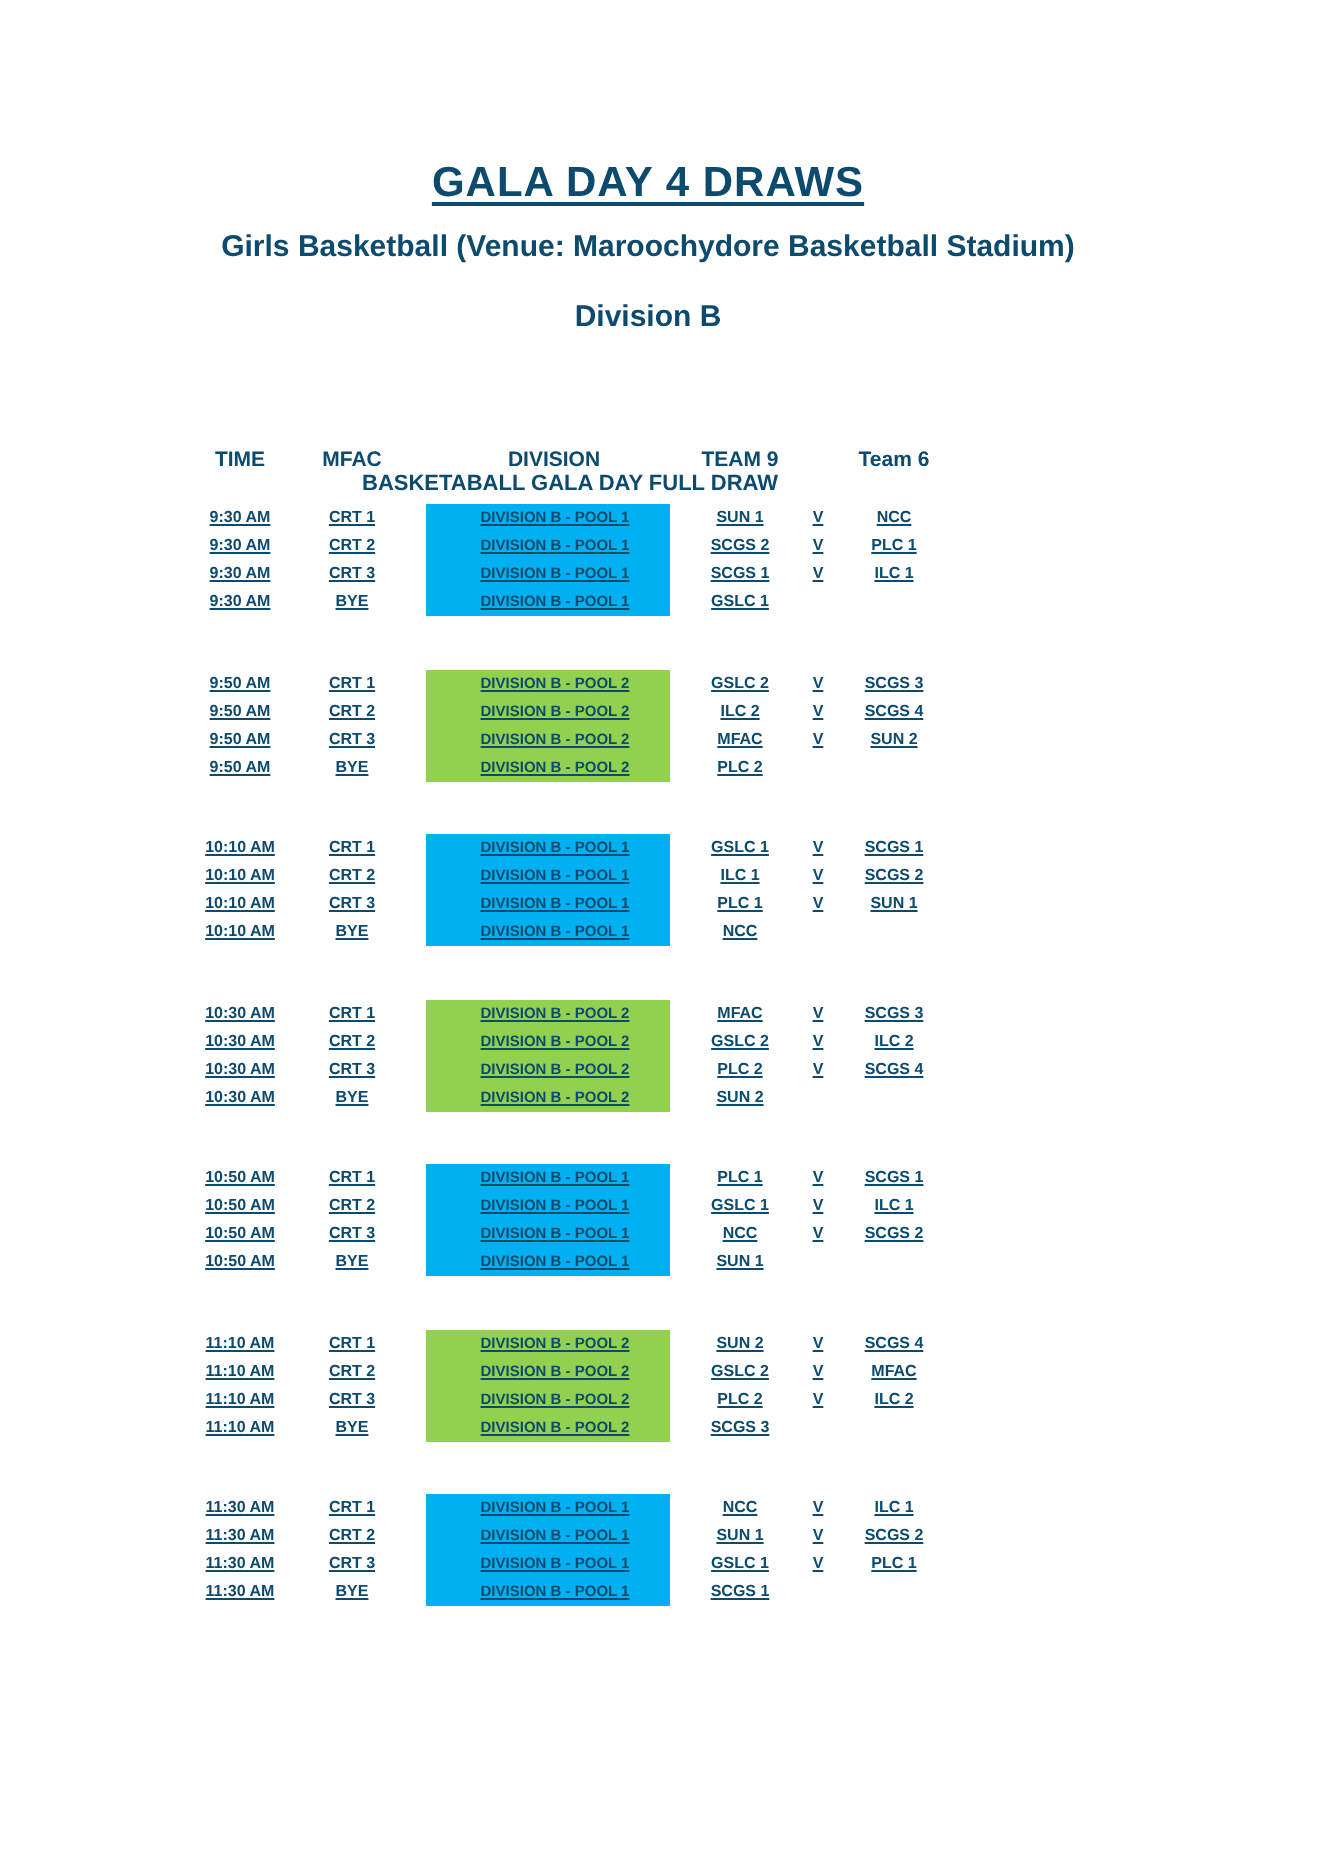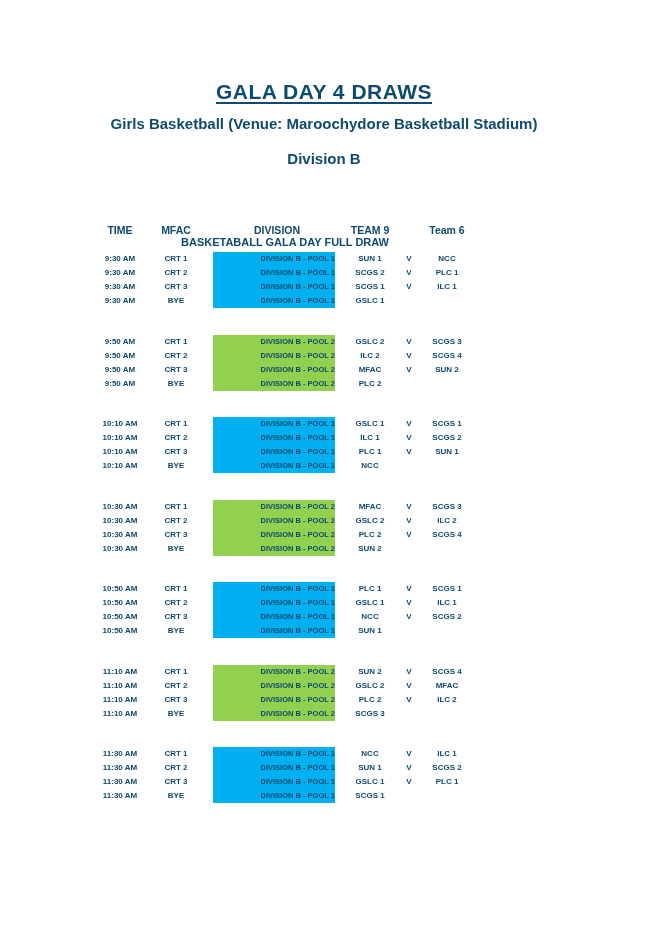--- a/index.html
+++ b/index.html
@@ -76,29 +76,29 @@
   .header-row .hcell { text-align: center; }
   .header-row .hcell.division-h { text-align: center; padding-left: 6px; }
 
   .blocks {
     position: absolute;
     top: 252px;
     left: 0;
   }
   .block { margin-bottom: 26.5px; }
 
-  .row { height: 14px; font-size: 8px; }
+  .row { height: 14px; font-size: 8px; text-decoration: underline; }
   .row .cell {
     text-align: center;
     line-height: 14px;
     white-space: nowrap;
     overflow: hidden;
   }
   .row .cell.division-cell {
-    text-align: right;
+    text-align: center;
     padding-left: 7px;
     font-size: 7.5px;
     height: 14px;
   }
 </style>
 </head>
 <body>
 
 <div class="page">
 

